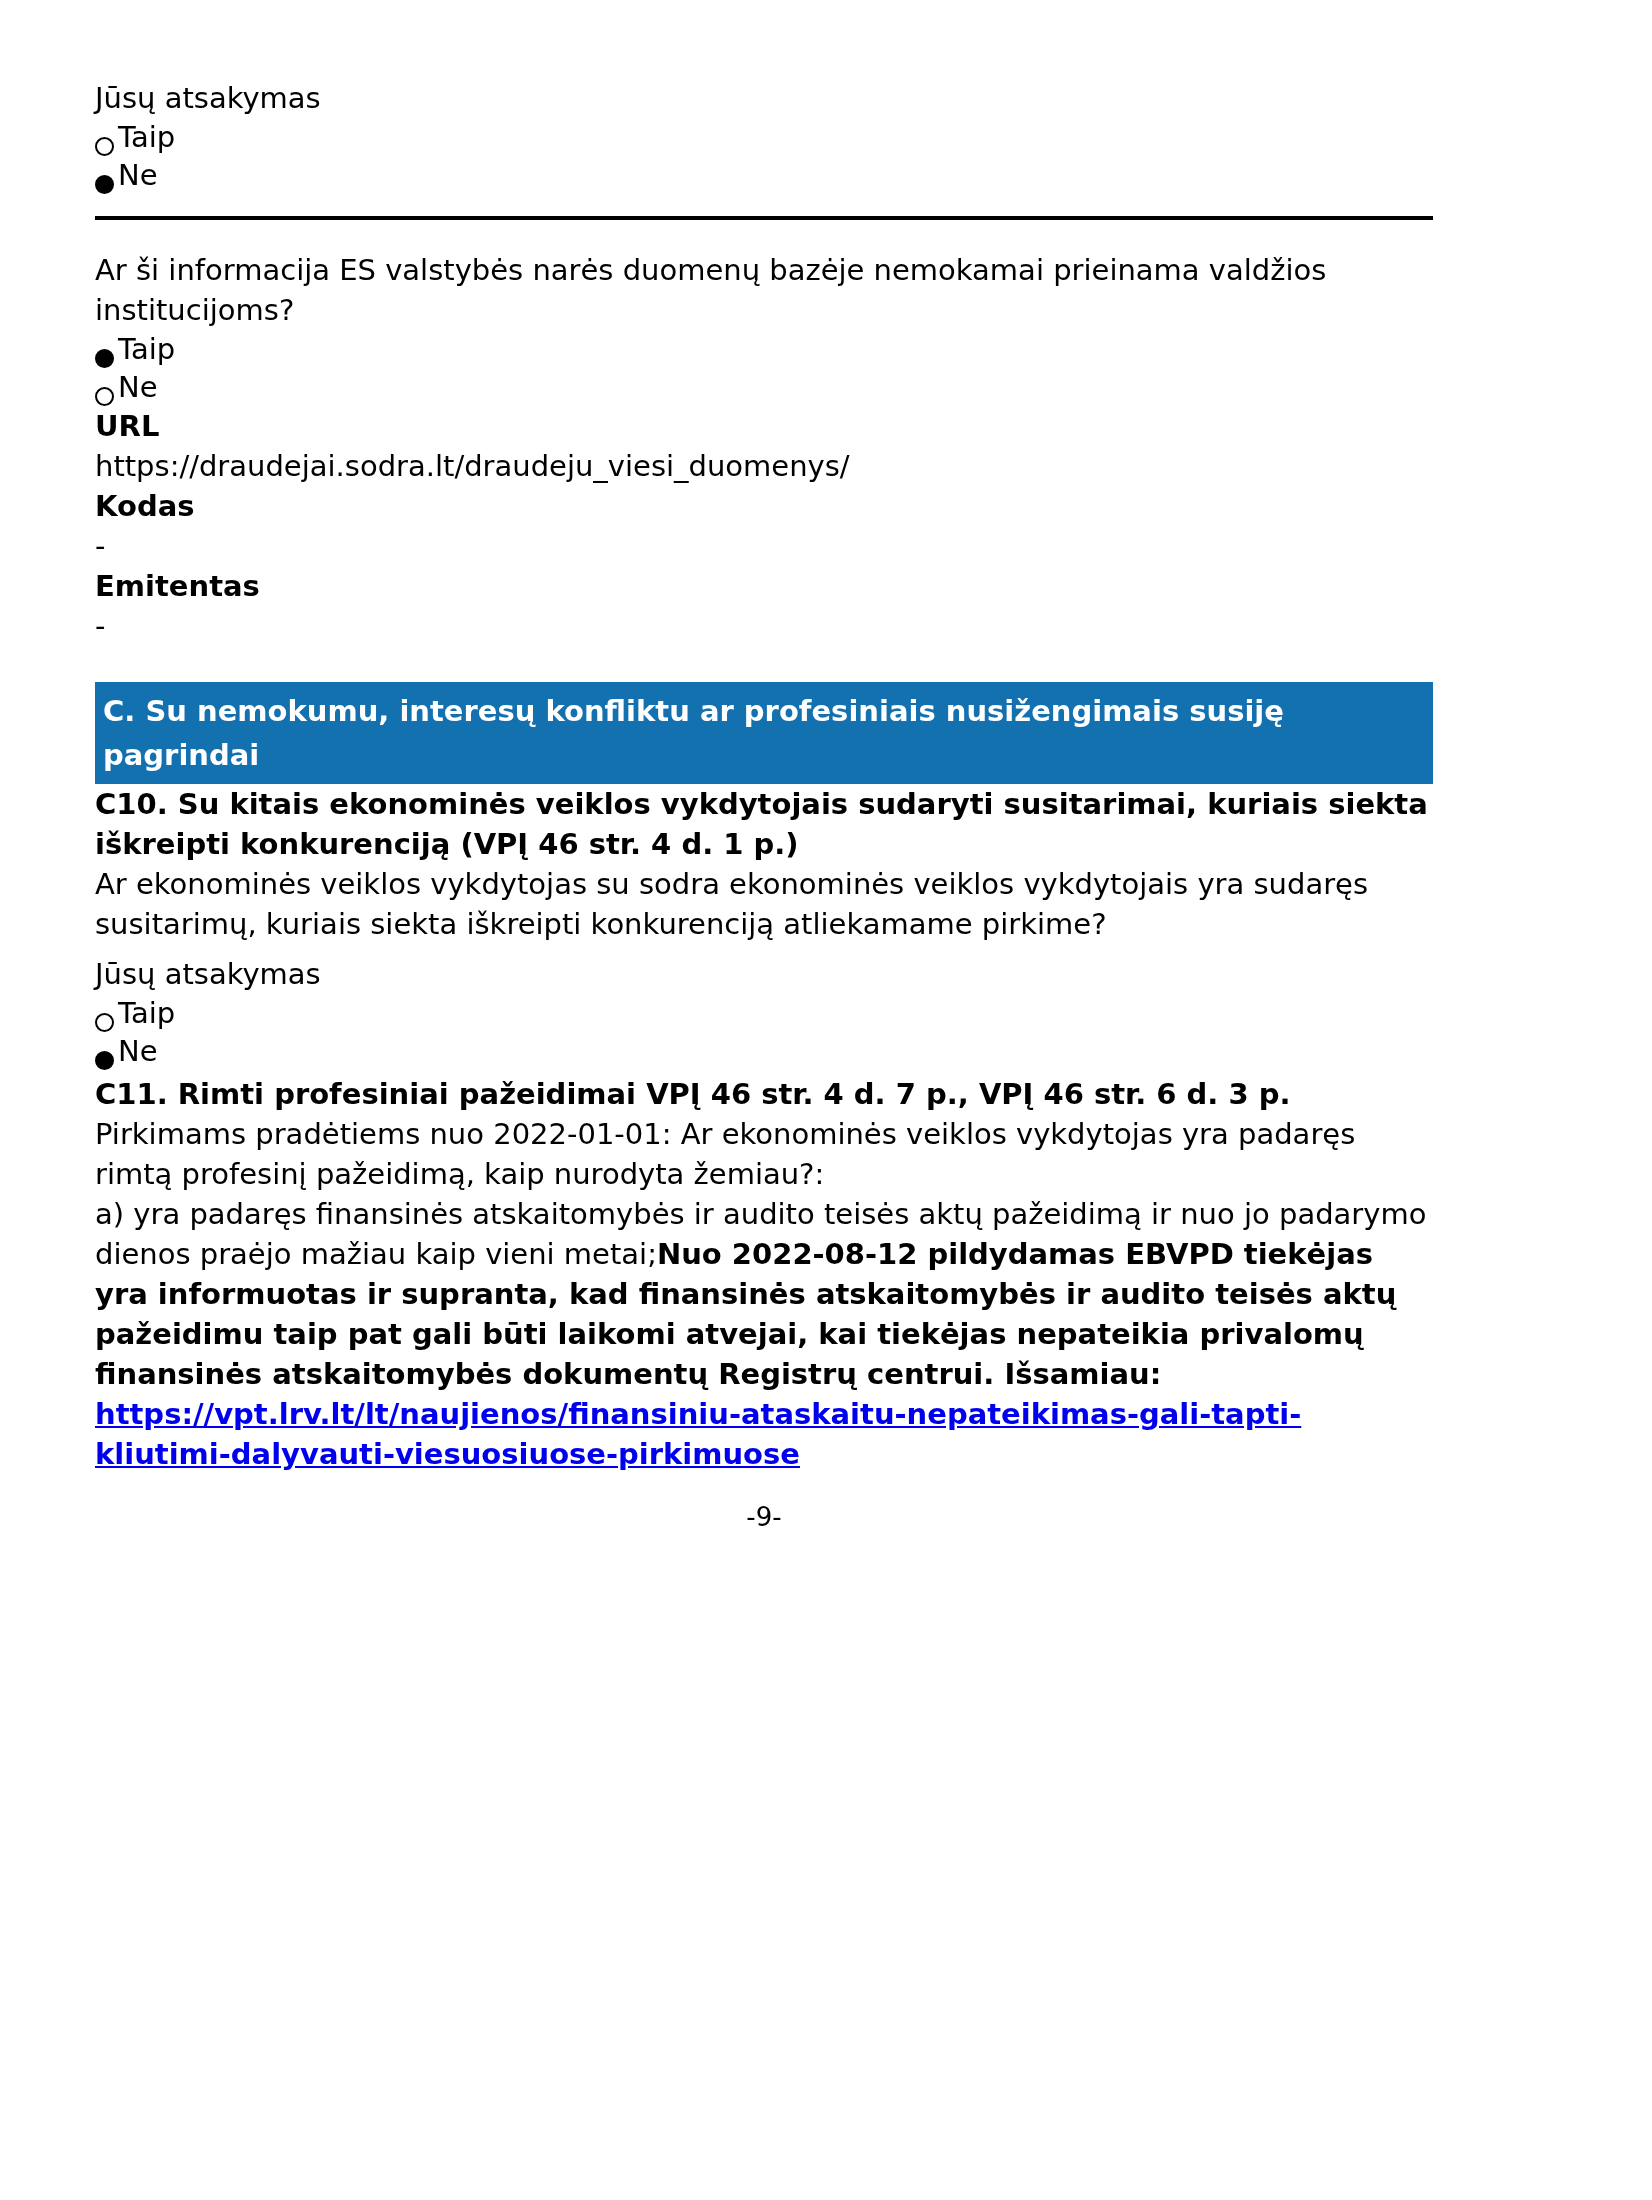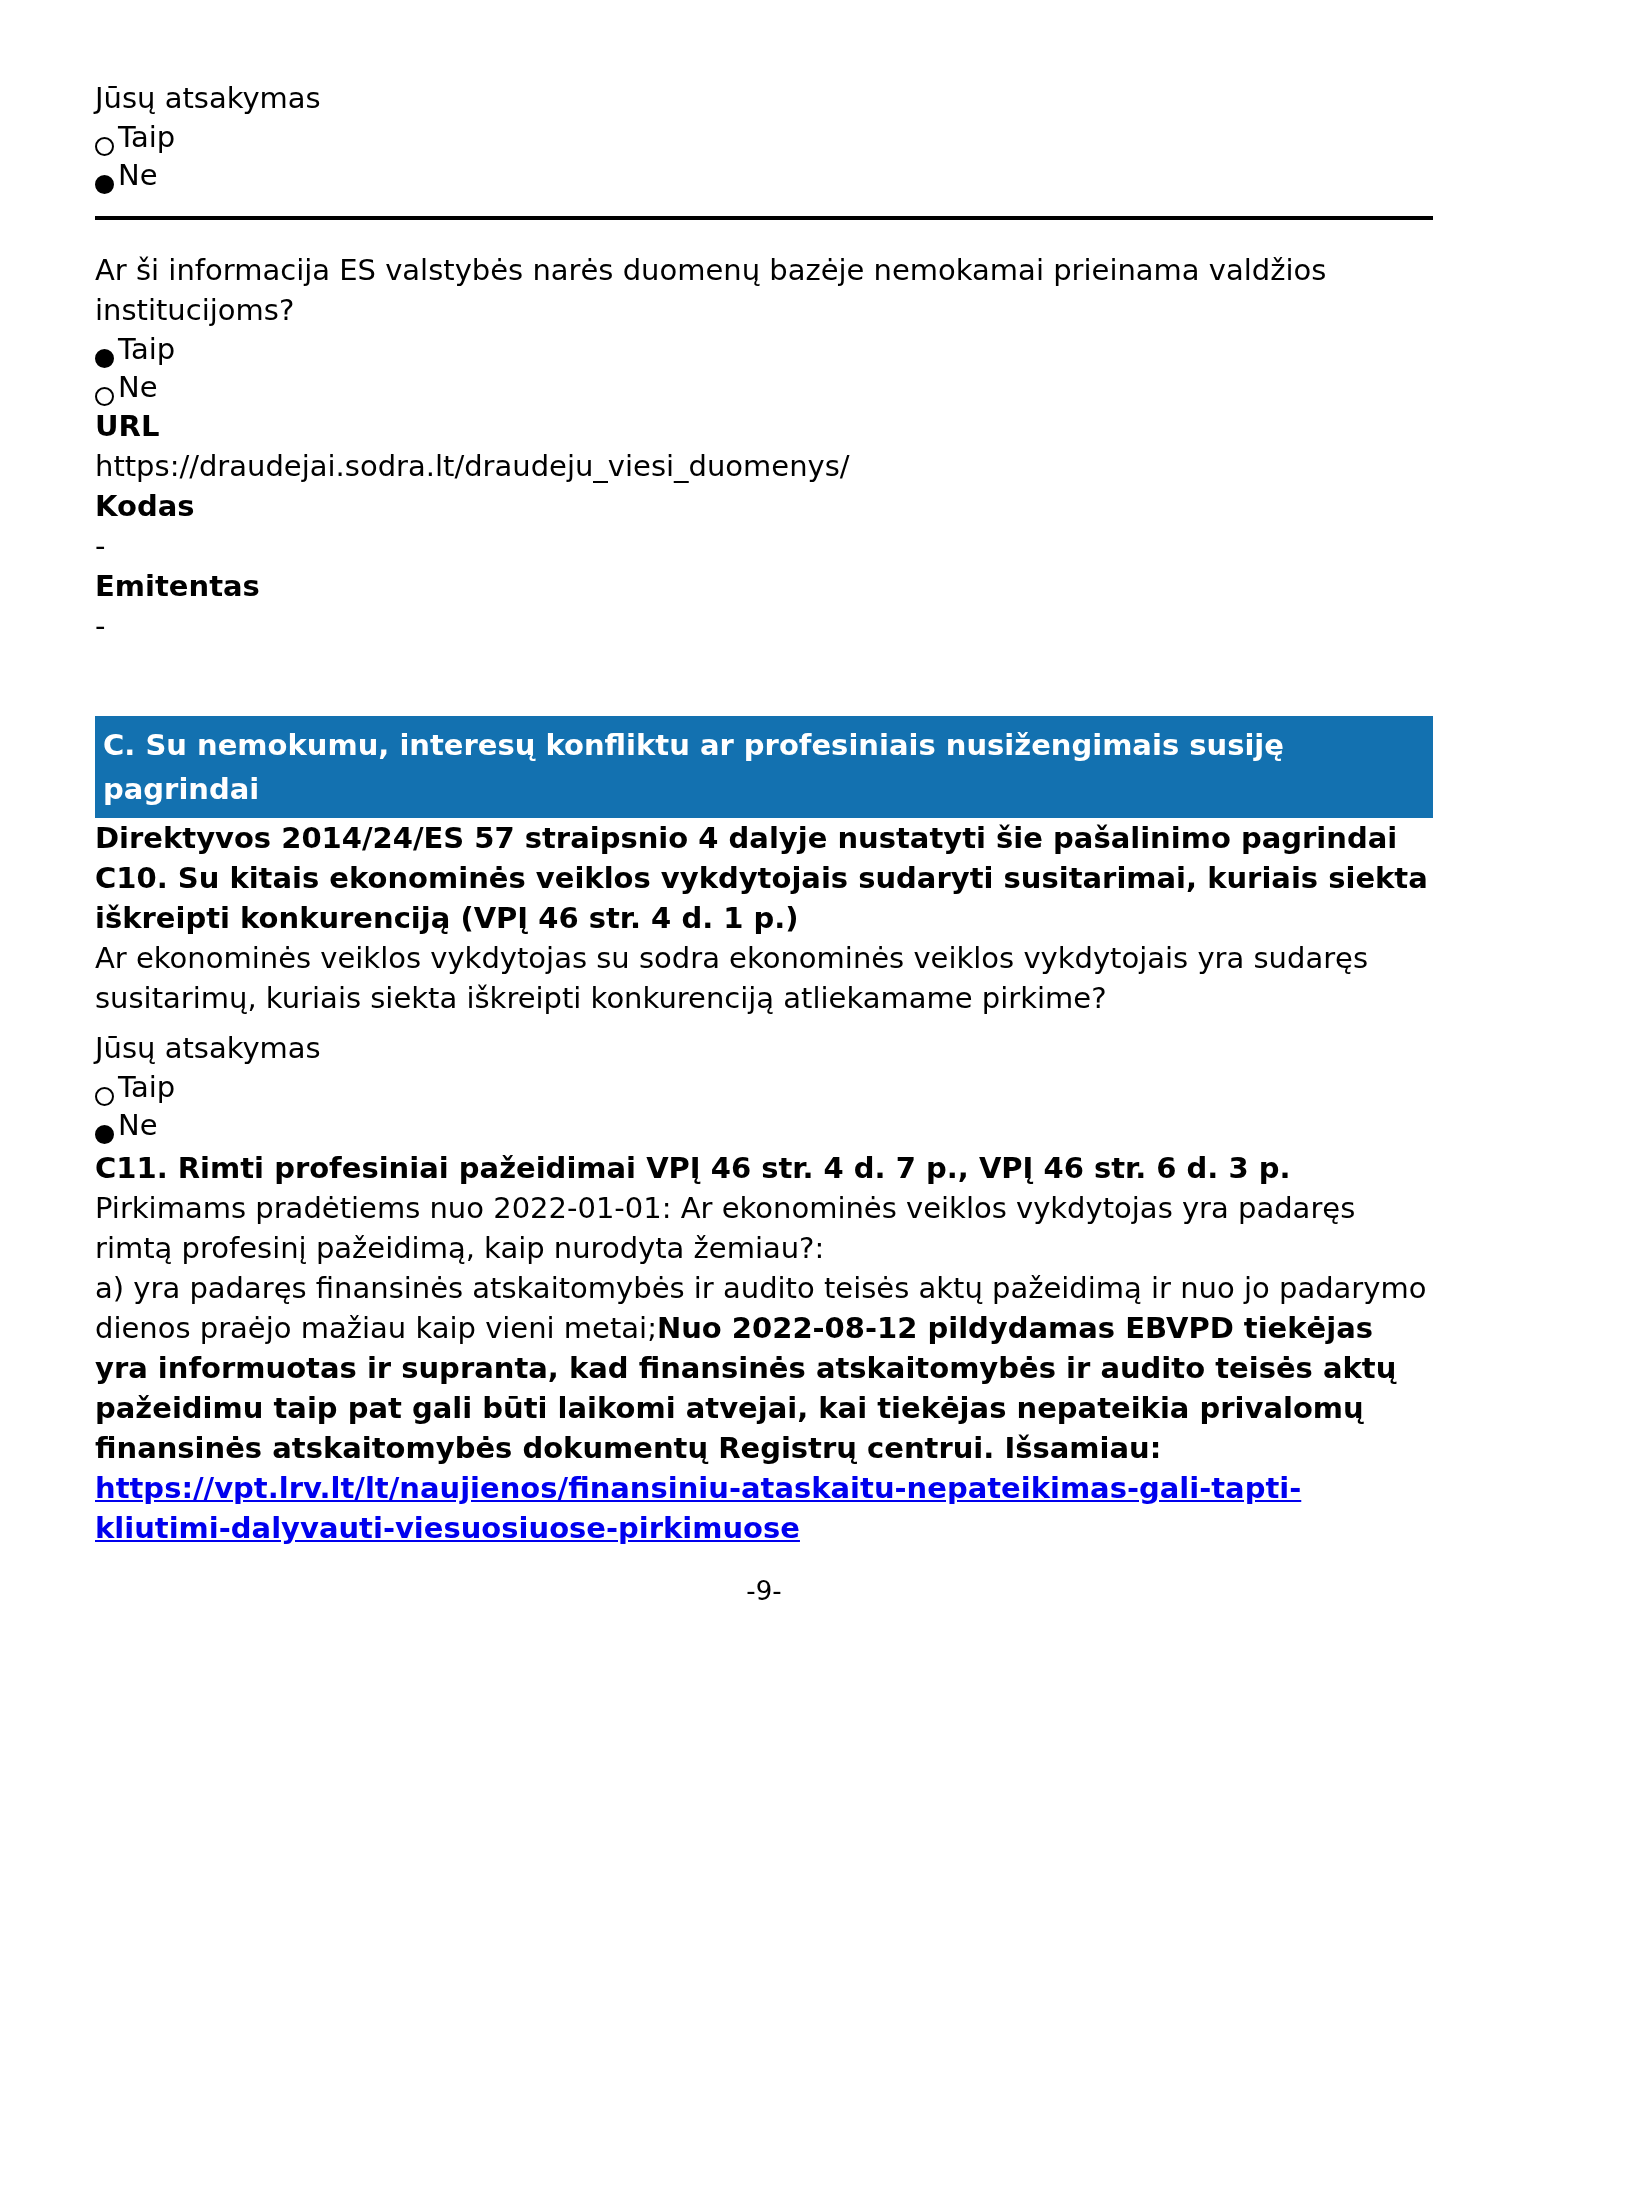--- a/index.html
+++ b/index.html
@@ -42,21 +42,21 @@
     border-top: 4px solid #000000;
     margin: 22px 0 30px 0;
   }
   .question-block { margin-bottom: 4px; }
   .section-header {
     background: var(--header-bg, #1371b0);
     color: var(--header-fg, #ffffff);
     font-weight: bold;
     line-height: 44px;
     padding: 7px 14px 7px 8px;
-    margin-top: 70px;
+    margin-top: 36px;
   }
   .field-label { font-weight: bold; line-height: 40px; }
   .field-value { line-height: 40px; overflow-wrap: break-word; }
   .rich p, .rich { overflow-wrap: break-word; }
   a.doc-link {
     color: var(--link-color, #0000ee);
     font-weight: bold;
     text-decoration: underline;
     cursor: pointer;
     overflow-wrap: break-word;
@@ -99,21 +99,20 @@
     </div>
     <p class="field-label">URL</p>
     <p class="field-value">https://draudejai.sodra.lt/draudeju_viesi_duomenys/</p>
     <p class="field-label">Kodas</p>
     <p class="field-value">-</p>
     <p class="field-label">Emitentas</p>
     <p class="field-value">-</p>
   </div>
 
   <div class="section-header">C. Su nemokumu, interesų konfliktu ar profesiniais nusižengimais susiję pagrindai</div>
-  <p class="bold">Direktyvos 2014/24/ES 57 straipsnio 4 dalyje nustatyti šie pašalinimo pagrindai</p>
 
   <div class="question-block">
     <p class="bold">C10. Su kitais ekonominės veiklos vykdytojais sudaryti susitarimai, kuriais siekta iškreipti konkurenciją (VPĮ 46 str. 4 d. 1 p.)</p>
     <p>Ar ekonominės veiklos vykdytojas su sodra ekonominės veiklos vykdytojais yra sudaręs susitarimų, kuriais siekta iškreipti konkurenciją atliekamame pirkime?</p>
     <p class="answer-label">Jūsų atsakymas</p>
     <div class="radio-row">
       <span class="radio-dot"></span>
         <span class="radio-label">Taip</span>
     </div>
     <div class="radio-row">

